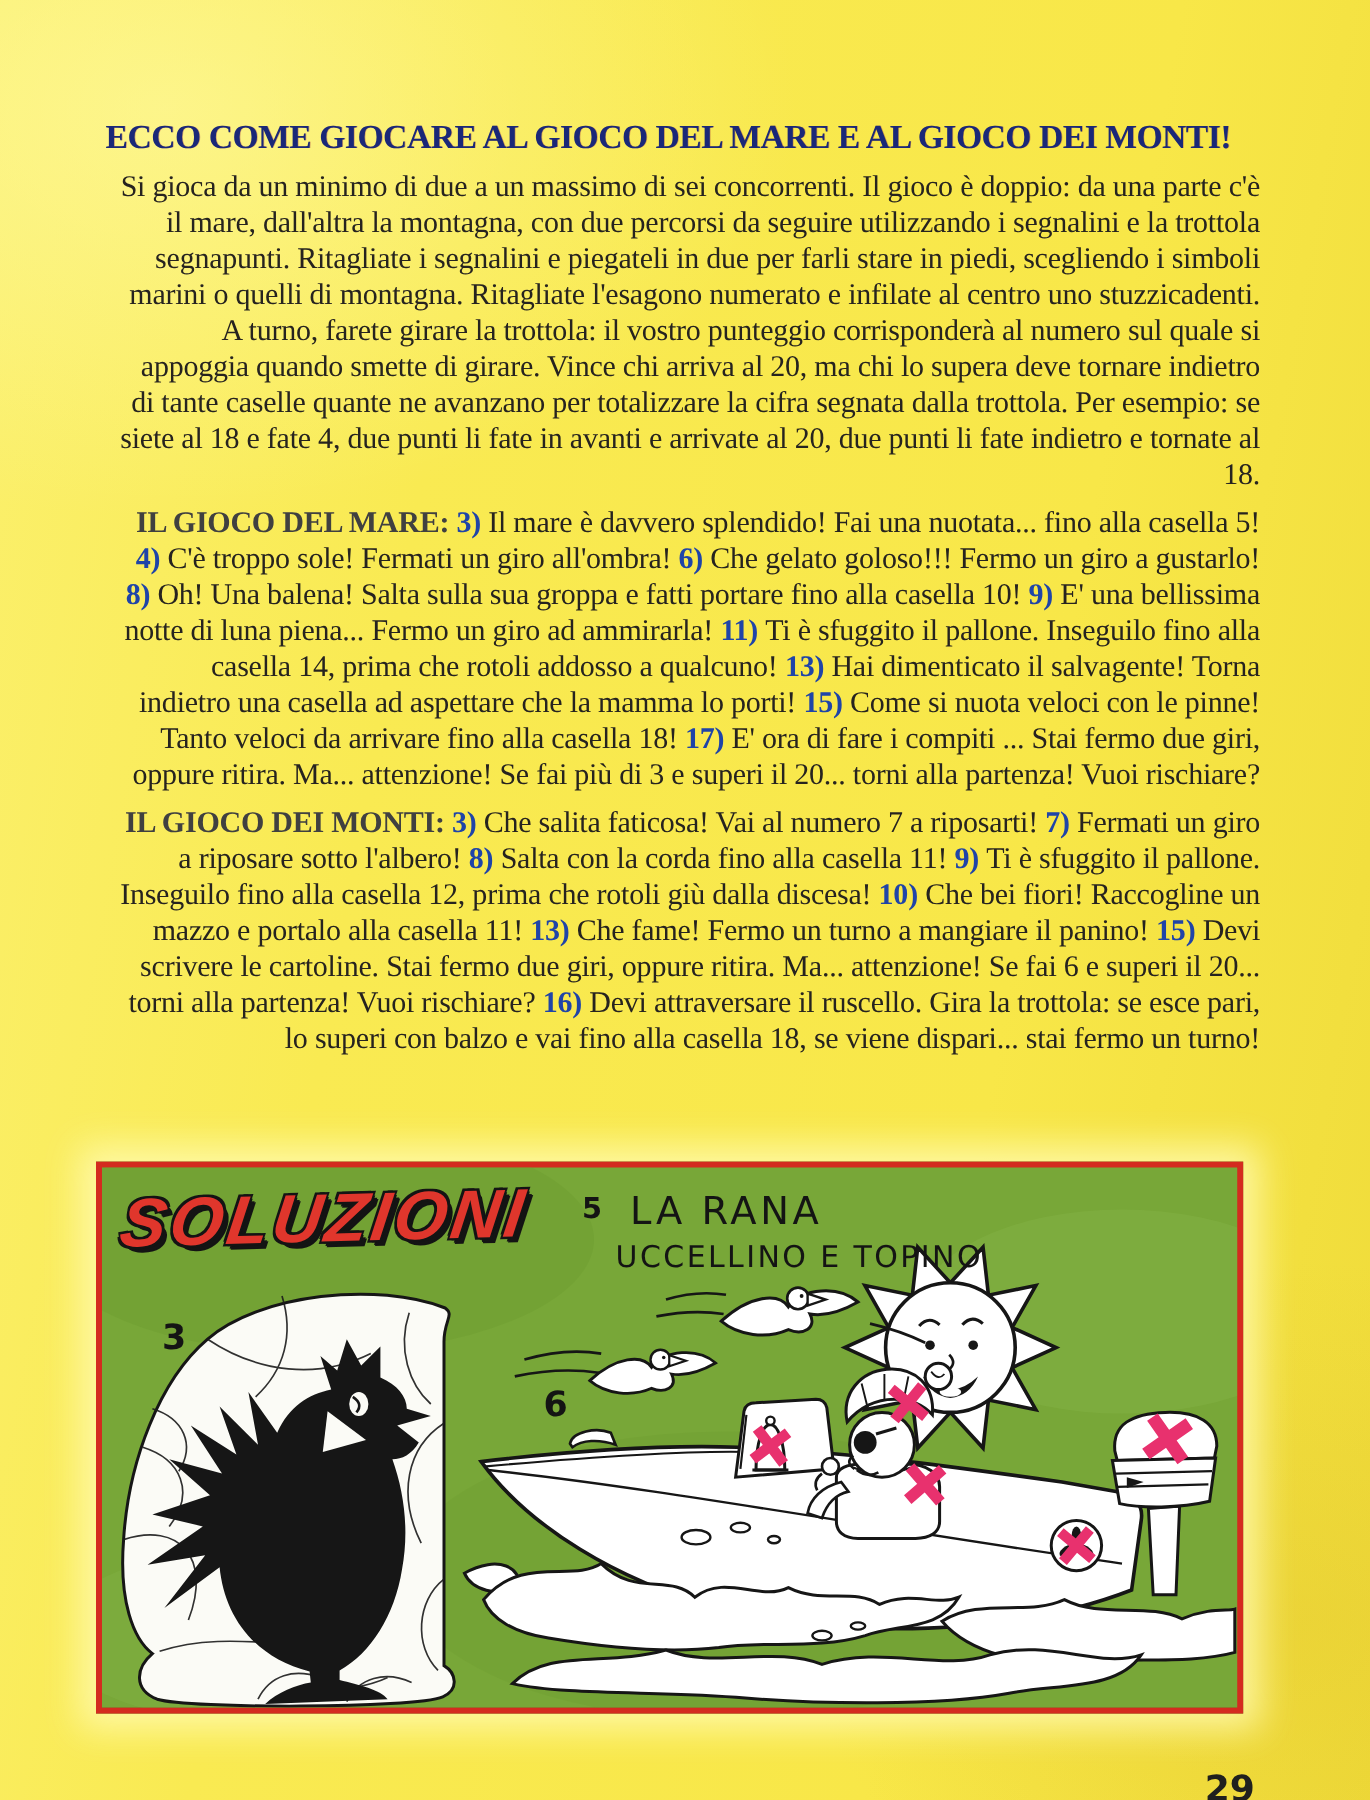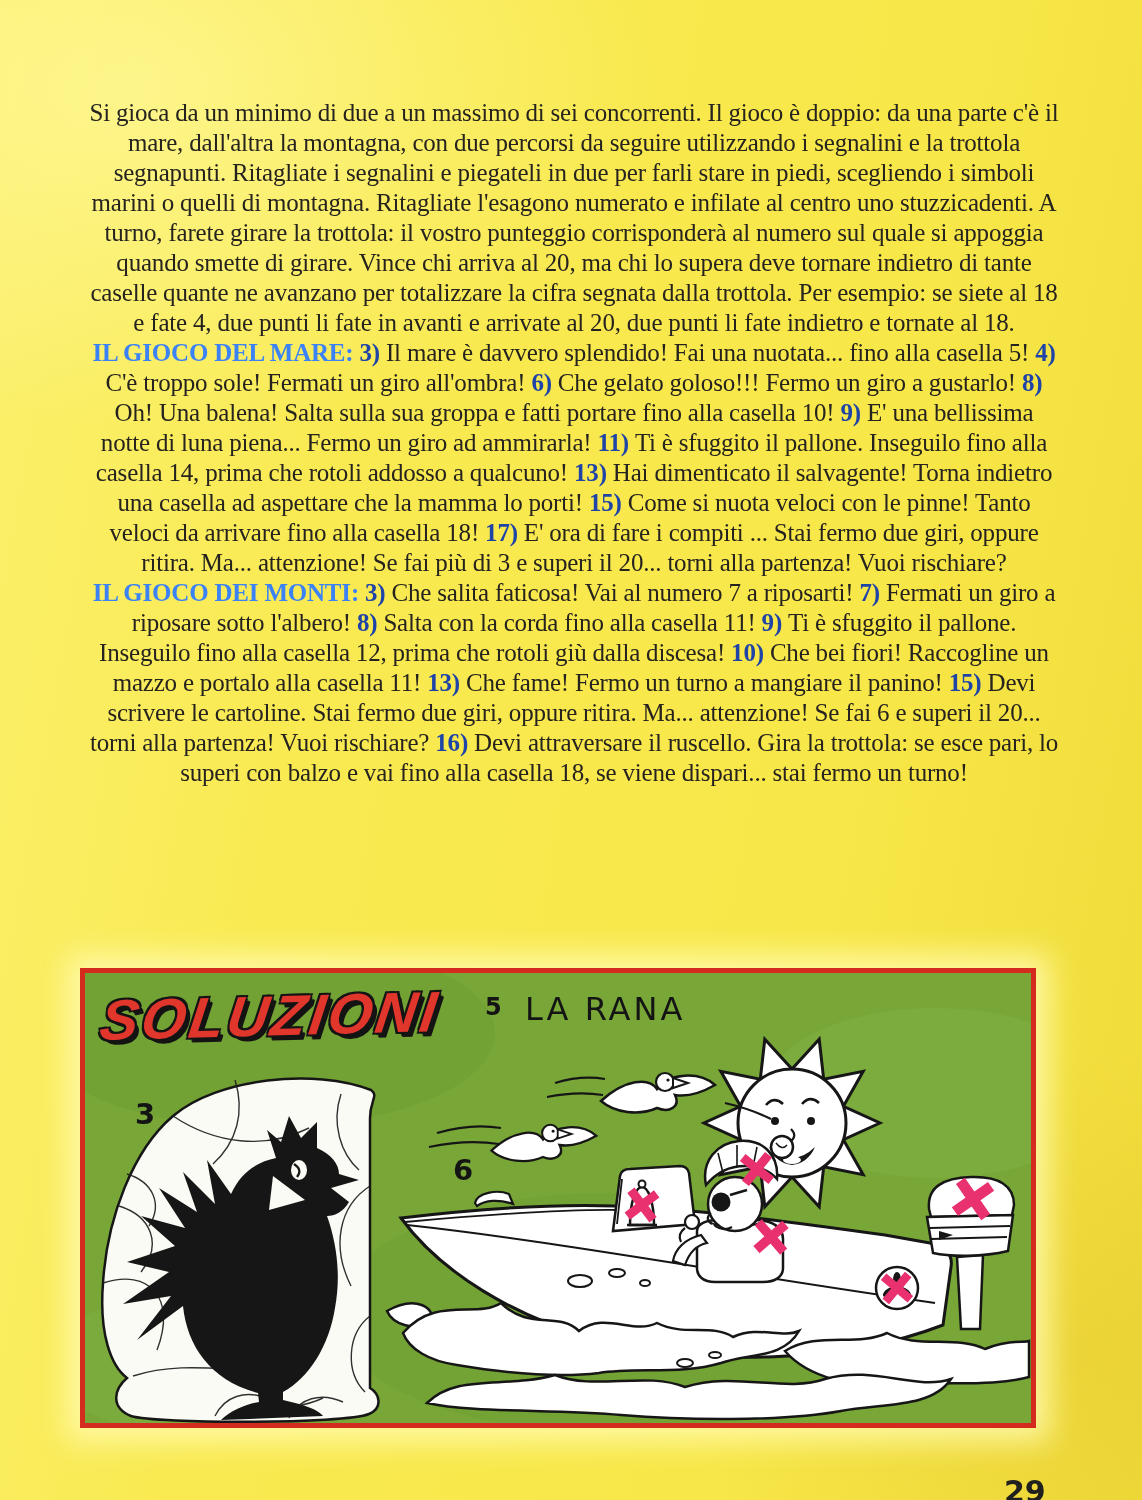--- a/index.html
+++ b/index.html
@@ -10,22 +10,22 @@
       radial-gradient(ellipse 700px 500px at 95% 90%, rgba(210,170,30,.18), rgba(210,170,30,0) 60%),
       linear-gradient(100deg,#fbf06d 0%,#f9ea52 30%,#f8e748 70%,#efdb39 100%);
     font-family:"Liberation Serif",serif;
   }
   .text-col{position:absolute;left:88px;top:98px;width:972px;color:#26231f;}
   .title{
     margin:0 0 9px 0;font-size:28px;line-height:33px;font-weight:bold;
     letter-spacing:-0.4px;color:#1a2878;white-space:nowrap;
     text-shadow:0.6px 0.6px 0 rgba(140,20,60,.35);
   }
-  p.body{margin:0;font-size:25px;line-height:30px;letter-spacing:-0.2px;text-align:center;}
-  .seg-h{color:#3b82f6;font-weight:bold;}
+  p.body{margin:10px;font-size:25px;line-height:30px;letter-spacing:-0.2px;text-align:right;}
+  .seg-h{color:#404040;font-weight:bold;}
   .seg-n{color:#1f44a8;font-weight:bold;}
   .seg-t{}
   .sol-box{
     position:absolute;left:80px;top:968px;width:946px;height:450px;
     background:#78a738;border:5px solid #d42b1f;
     box-shadow:0 0 28px 14px rgba(255,250,175,.85), inset 0 0 0 1px rgba(120,10,10,.5);
   }
   .sol-box svg{position:absolute;left:0;top:0;}
   .sol-logo{
     position:absolute;left:20px;top:14px;z-index:3;
@@ -43,20 +43,21 @@
   .ans6-num{left:368px;top:180px;font-size:29px;font-weight:bold;}
   .page-num{
     position:absolute;left:1004px;top:1474px;z-index:2;
     font-family:"DejaVu Sans",sans-serif;font-size:30px;font-weight:bold;color:#20201e;
   }
 </style>
 </head>
 <body>
 
 <div class="text-col">
+  <h1 class="title">ECCO COME GIOCARE AL GIOCO DEL MARE E AL GIOCO DEI MONTI!</h1>
   <p class="body">Si gioca da un minimo di due a un massimo di sei concorrenti. Il gioco è doppio: da una parte c'è il mare, dall'altra la montagna, con due percorsi da seguire utilizzando i segnalini e la trottola segnapunti. Ritagliate i segnalini e piegateli in due per farli stare in piedi, scegliendo i simboli marini o quelli di montagna. Ritagliate l'esagono numerato e infilate al centro uno stuzzicadenti. A turno, farete girare la trottola: il vostro punteggio corrisponderà al numero sul quale si appoggia quando smette di girare. Vince chi arriva al 20, ma chi lo supera deve tornare indietro di tante caselle quante ne avanzano per totalizzare la cifra segnata dalla trottola. Per esempio: se siete al 18 e fate 4, due punti li fate in avanti e arrivate al 20, due punti li fate indietro e tornate al 18.</p>
   <p class="body"><span class="seg-h">IL GIOCO DEL MARE: </span><span class="seg-n">3) </span><span class="seg-t">Il mare è davvero splendido! Fai una nuotata... fino alla casella 5! </span><span class="seg-n">4) </span><span class="seg-t">C'è troppo sole! Fermati un giro all'ombra! </span><span class="seg-n">6) </span><span class="seg-t">Che gelato goloso!!! Fermo un giro a gustarlo! </span><span class="seg-n">8) </span><span class="seg-t">Oh! Una balena! Salta sulla sua groppa e fatti portare fino alla casella 10! </span><span class="seg-n">9) </span><span class="seg-t">E' una bellissima notte di luna piena... Fermo un giro ad ammirarla! </span><span class="seg-n">11) </span><span class="seg-t">Ti è sfuggito il pallone. Inseguilo fino alla casella 14, prima che rotoli addosso a qualcuno! </span><span class="seg-n">13) </span><span class="seg-t">Hai dimenticato il salvagente! Torna indietro una casella ad aspettare che la mamma lo porti! </span><span class="seg-n">15) </span><span class="seg-t">Come si nuota veloci con le pinne! Tanto veloci da arrivare fino alla casella 18! </span><span class="seg-n">17) </span><span class="seg-t">E' ora di fare i compiti ... Stai fermo due giri, oppure ritira. Ma... attenzione! Se fai più di 3 e superi il 20... torni alla partenza! Vuoi rischiare?</span></p>
   <p class="body"><span class="seg-h">IL GIOCO DEI MONTI: </span><span class="seg-n">3) </span><span class="seg-t">Che salita faticosa! Vai al numero 7 a riposarti! </span><span class="seg-n">7) </span><span class="seg-t">Fermati un giro a riposare sotto l'albero! </span><span class="seg-n">8) </span><span class="seg-t">Salta con la corda fino alla casella 11! </span><span class="seg-n">9) </span><span class="seg-t">Ti è sfuggito il pallone. Inseguilo fino alla casella 12, prima che rotoli giù dalla discesa! </span><span class="seg-n">10) </span><span class="seg-t">Che bei fiori! Raccogline un mazzo e portalo alla casella 11! </span><span class="seg-n">13) </span><span class="seg-t">Che fame! Fermo un turno a mangiare il panino! </span><span class="seg-n">15) </span><span class="seg-t">Devi scrivere le cartoline. Stai fermo due giri, oppure ritira. Ma... attenzione! Se fai 6 e superi il 20... torni alla partenza! Vuoi rischiare? </span><span class="seg-n">16) </span><span class="seg-t">Devi attraversare il ruscello. Gira la trottola: se esce pari, lo superi con balzo e vai fino alla casella 18, se viene dispari... stai fermo un turno!</span></p>
 </div>
 
 <div class="sol-box">
   <svg width="946" height="450" viewBox="0 0 946 450">
     <defs>
       <g id="gull">
         <path d="M-56,6 C-32,-16 -8,-18 0,-6 C12,-22 42,-24 58,-10 C44,-2 30,2 18,0 C24,12 12,18 0,13 C-18,21 -42,18 -56,6 Z" fill="#ffffff" stroke="#161616" stroke-width="2.5"></path>
@@ -192,17 +193,18 @@
       <use href="#xmark" transform="translate(672,196) rotate(-6)"></use>
       <use href="#xmark" transform="translate(686,264) rotate(4) scale(1.05)"></use>
       <use href="#xmark" transform="translate(888,226) rotate(10) scale(1.2)"></use>
       <use href="#xmark" transform="translate(812,315) rotate(-5) scale(0.95)"></use>
     </g>
   </svg>
 
   <div class="sol-logo">SOLUZIONI</div>
   <div class="hand ans5-num">5</div>
   <div class="hand ans5-l1">LA RANA</div>
+  <div class="hand ans5-l2">UCCELLINO E TOPINO</div>
   <div class="hand ans3-num">3</div>
   <div class="hand ans6-num">6</div>
 </div>
 
 <div class="page-num">29</div>
 
 </body></html>

